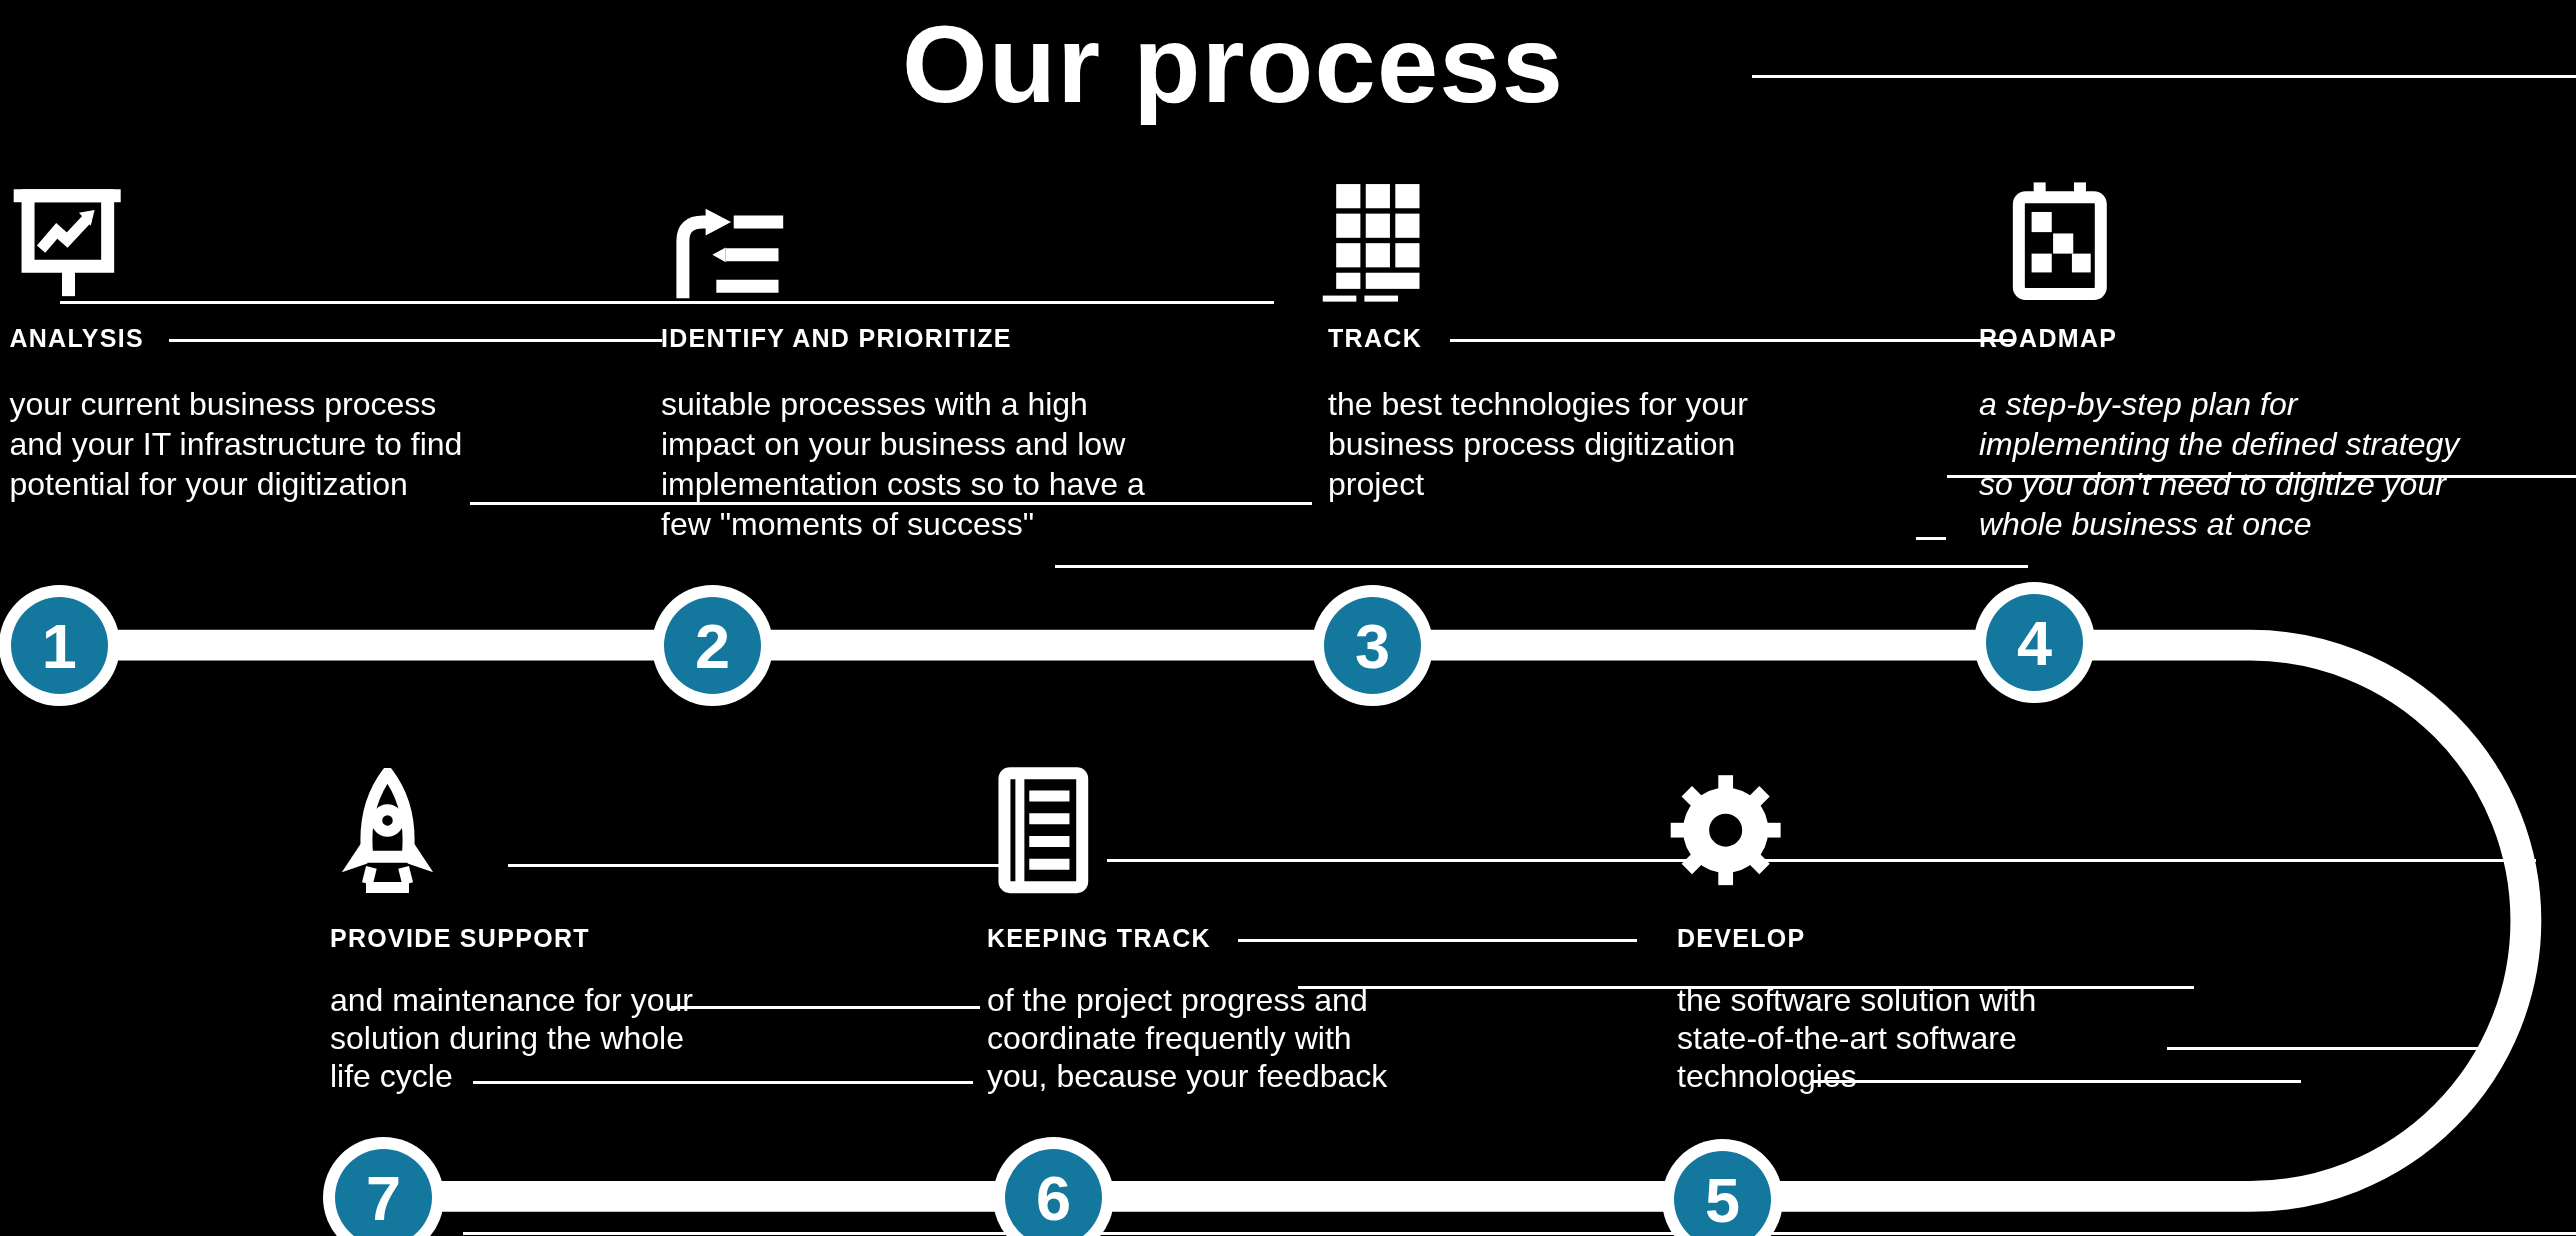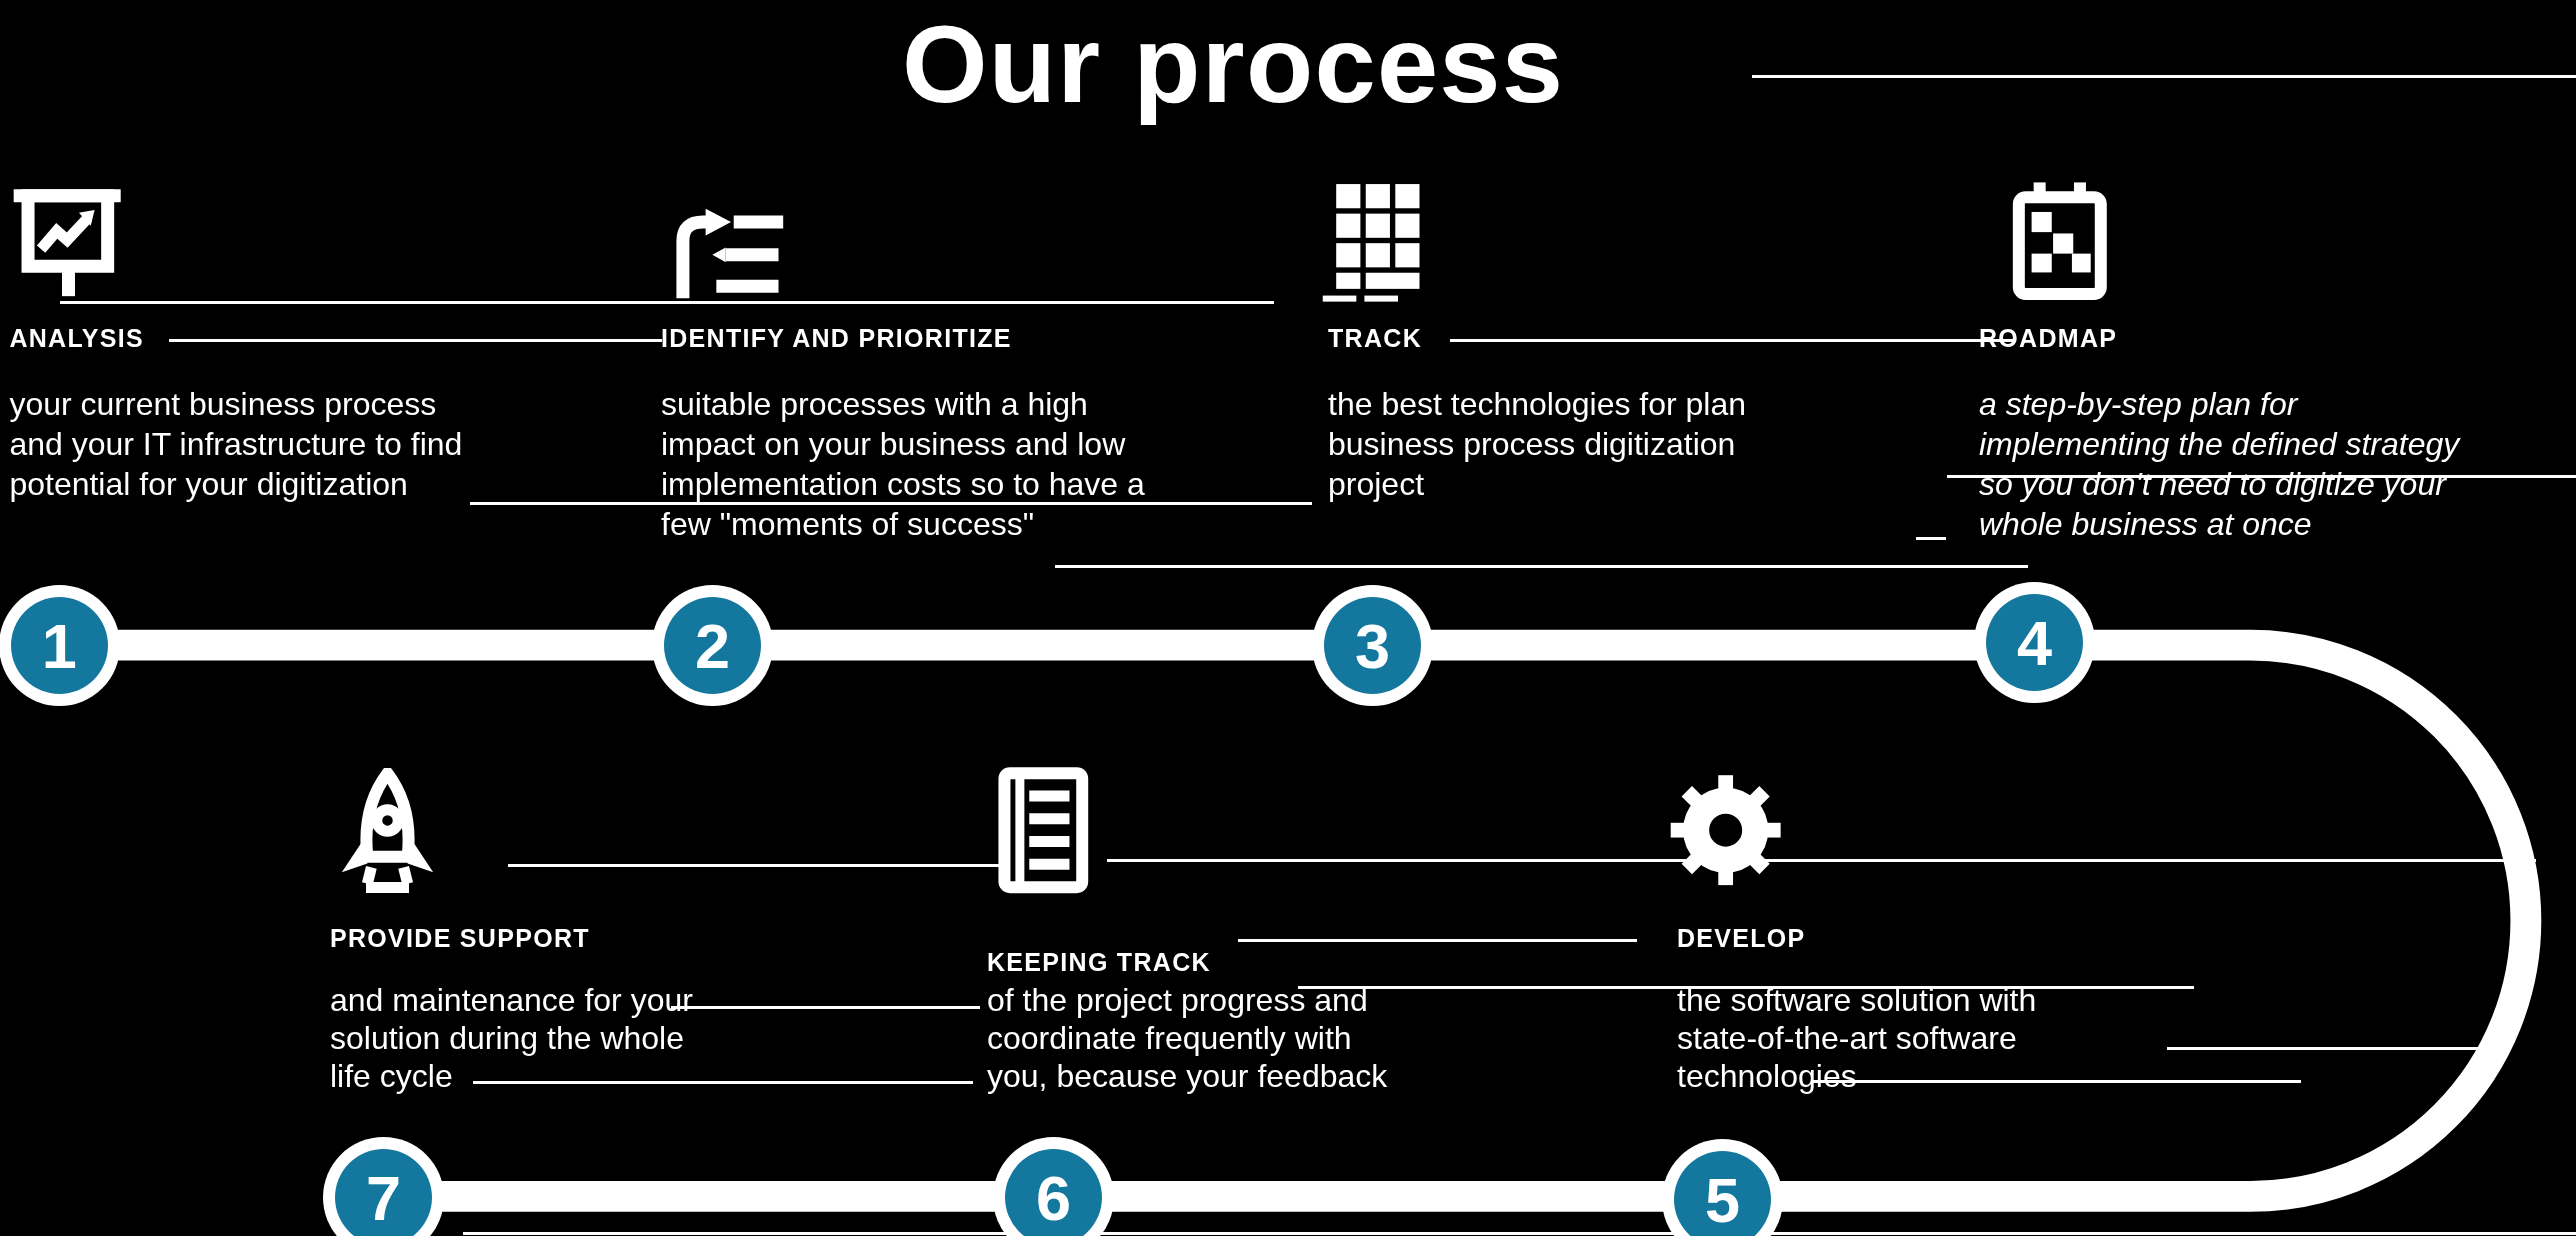--- a/index.html
+++ b/index.html
@@ -81,21 +81,21 @@
   <rect x="118" y="56" width="36" height="36" fill="#fff"></rect>
   <rect x="30" y="100" width="36" height="36" fill="#fff"></rect>
   <rect x="74" y="100" width="36" height="36" fill="#fff"></rect>
   <rect x="118" y="100" width="36" height="36" fill="#fff"></rect>
   <rect x="30" y="144" width="36" height="24" fill="#fff"></rect>
   <rect x="74" y="144" width="80" height="24" fill="#fff"></rect>
   <rect x="10" y="178" width="50" height="9" fill="#fff"></rect>
   <rect x="72" y="178" width="50" height="9" fill="#fff"></rect>
 </svg>
 <div class="abs step-heading" style="left:1328px;top:324px;">TRACK</div>
-<div class="abs step-body" style="left:1328px;top:384px;width:456px;">the best technologies for plan
+<div class="abs step-body" style="left:1328px;top:384px;width:456px;">the best technologies for your
 business process digitization
 project</div>
 
 <svg class="icon" style="left:2002px;top:173px;" width="121" height="131" viewBox="0 0 180 195">
   <rect x="25" y="36" width="122" height="144" rx="10" class="stroke" stroke-width="12"></rect>
   <line x1="56" y1="14" x2="56" y2="40" stroke="#fff" stroke-width="12"></line>
   <line x1="116" y1="14" x2="116" y2="40" stroke="#fff" stroke-width="12"></line>
   <rect x="44" y="58" width="30" height="30" fill="#fff"></rect>
   <rect x="76" y="90" width="30" height="30" fill="#fff"></rect>
   <rect x="104" y="120" width="28" height="28" fill="#fff"></rect>
@@ -122,21 +122,21 @@
 life cycle</div>
 
 <svg class="icon" style="left:981px;top:765px;" width="124" height="131" viewBox="0 0 185 195">
   <rect x="35" y="12" width="116" height="170" rx="8" class="stroke" stroke-width="12"></rect>
   <line x1="58" y1="12" x2="58" y2="182" stroke="#fff" stroke-width="9"></line>
   <line x1="72" y1="46" x2="132" y2="46" stroke="#fff" stroke-width="11"></line>
   <line x1="72" y1="80" x2="132" y2="80" stroke="#fff" stroke-width="11"></line>
   <line x1="72" y1="114" x2="132" y2="114" stroke="#fff" stroke-width="11"></line>
   <line x1="72" y1="148" x2="132" y2="148" stroke="#fff" stroke-width="11"></line>
 </svg>
-<div class="abs step-heading" style="left:987px;top:924px;margin-top:24px;">KEEPING TRACK</div>
+<div class="abs step-heading" style="left:987px;top:924px;">KEEPING TRACK</div>
 <div class="abs step-body bottom" style="left:987px;top:981px;width:402px;">of the project progress and
 coordinate frequently with
 you, because your feedback</div>
 
 <svg class="icon" style="left:1664px;top:765px;" width="124" height="131" viewBox="0 0 185 195">
   <g transform="translate(92,97)">
     <circle r="44" class="stroke" stroke-width="26"></circle>
     <g fill="#fff">
       <rect x="-11" y="-82" width="22" height="28" transform="rotate(0)"></rect>
       <rect x="-11" y="-82" width="22" height="28" transform="rotate(45)"></rect>

